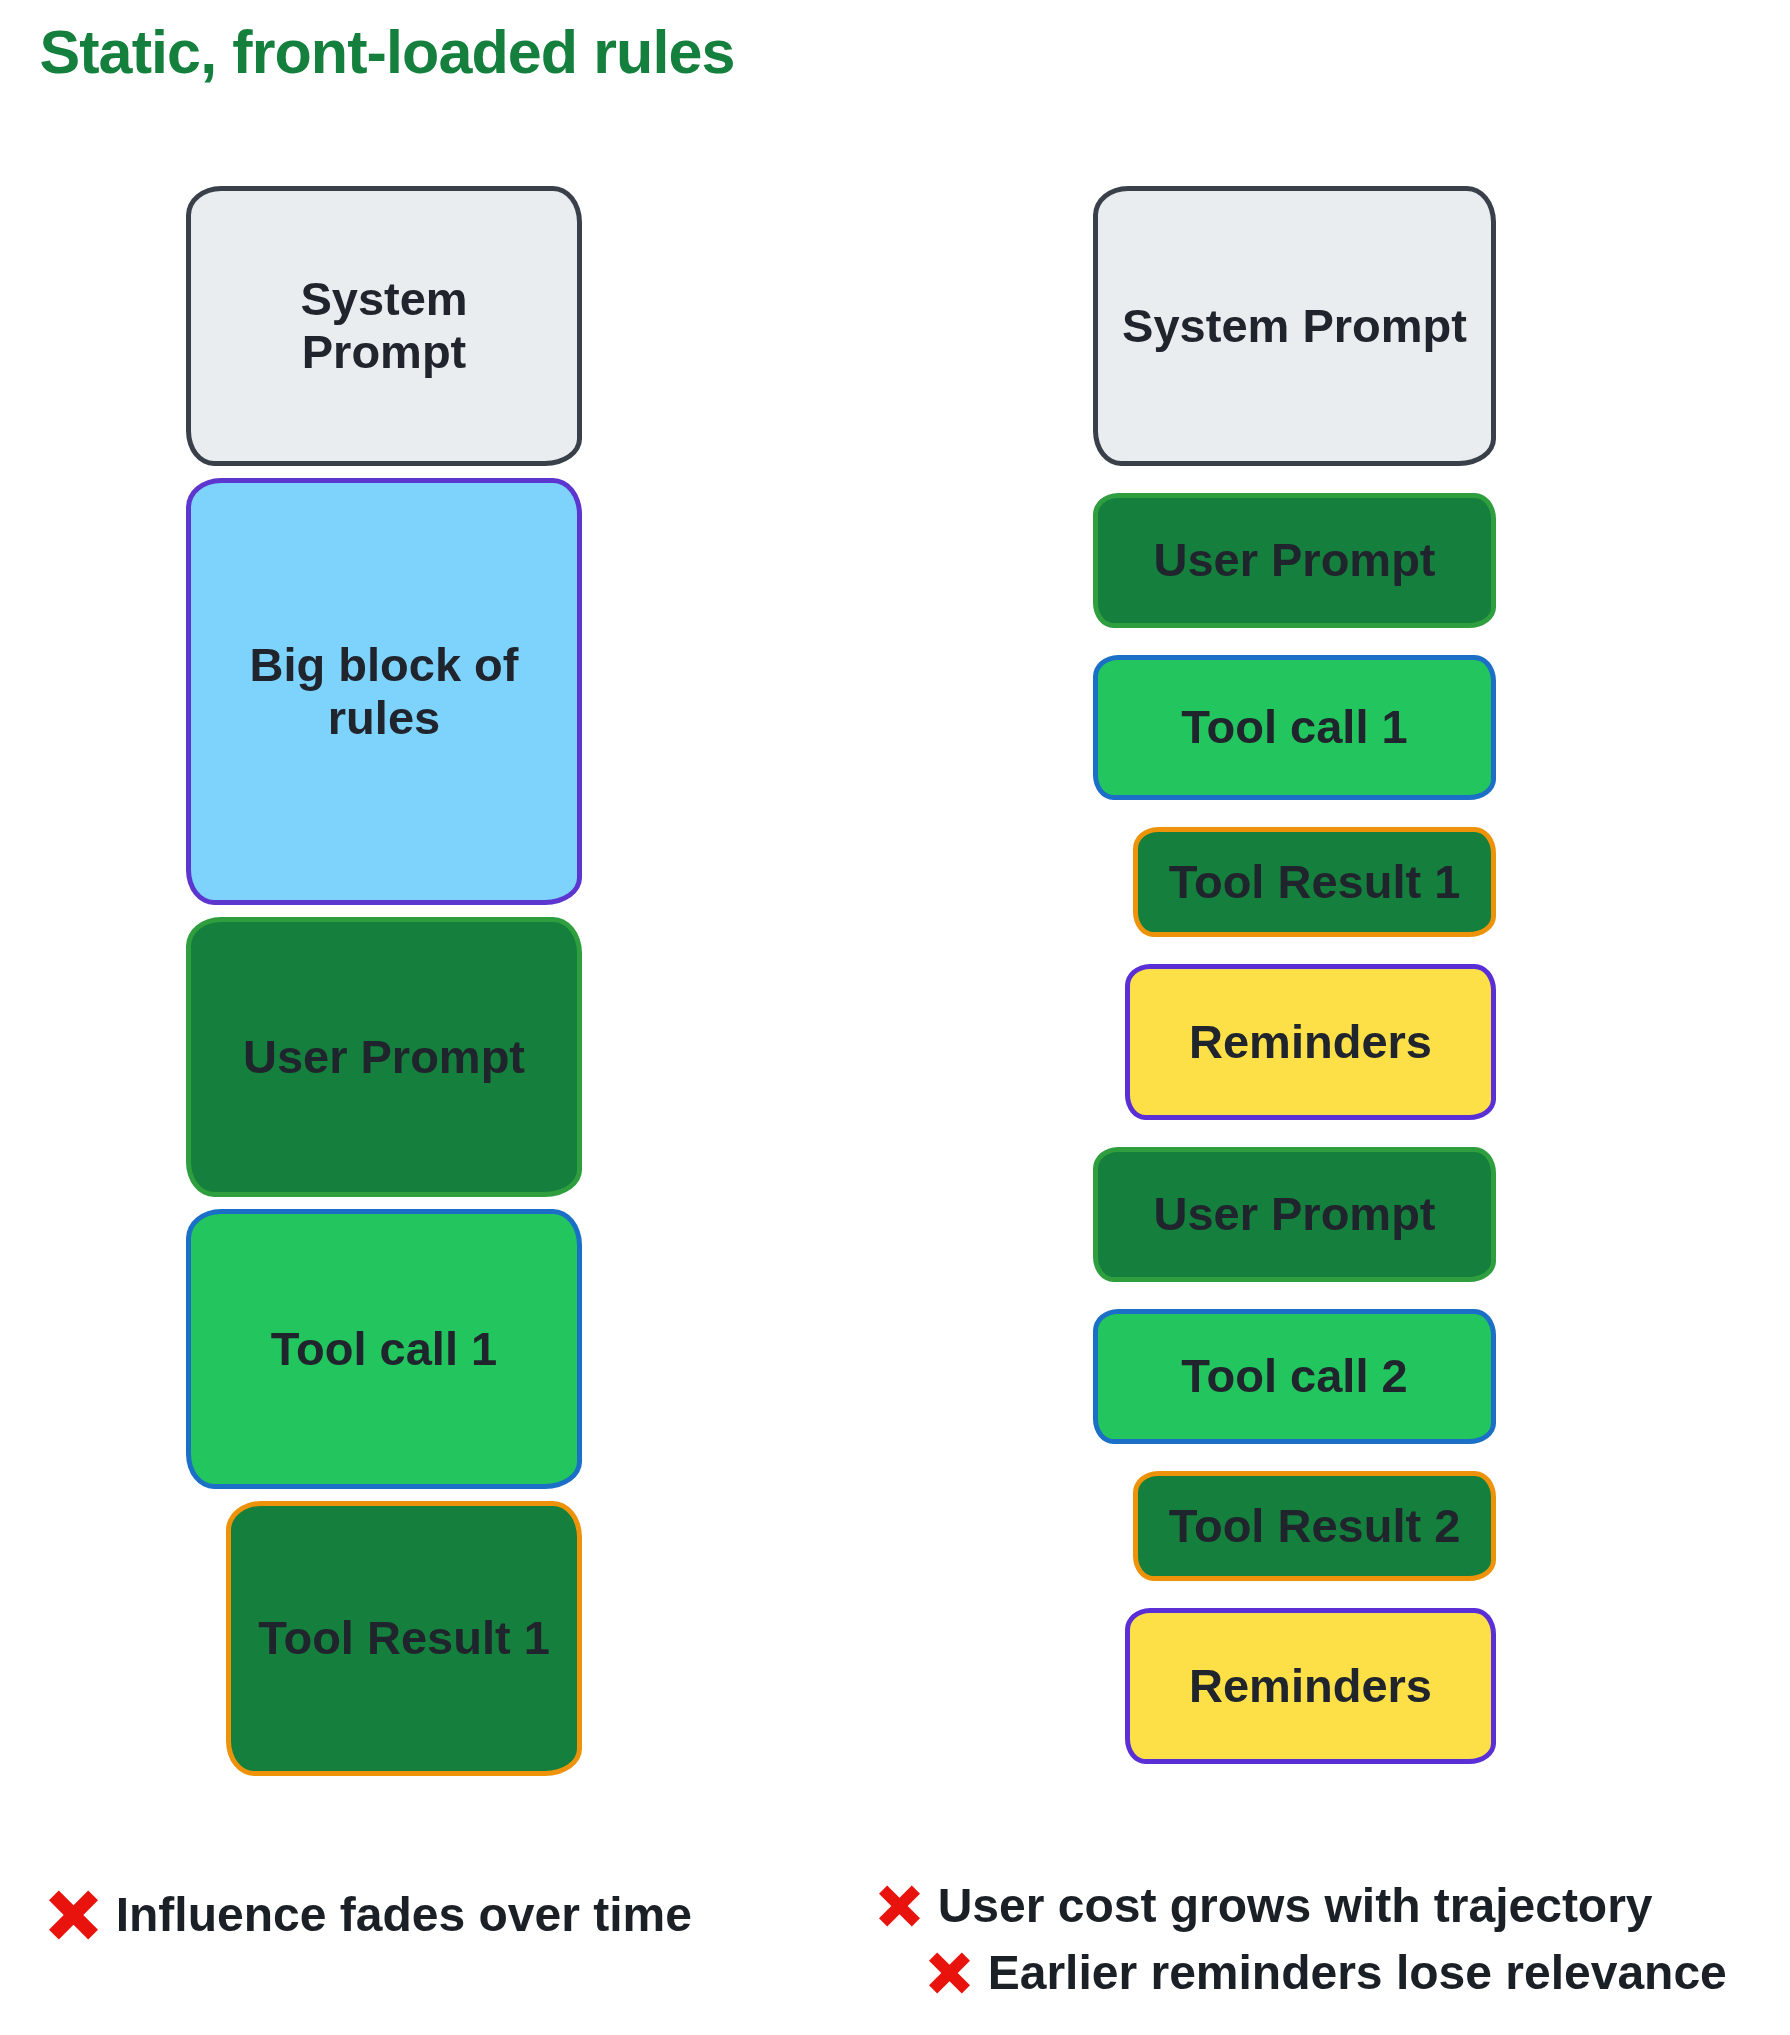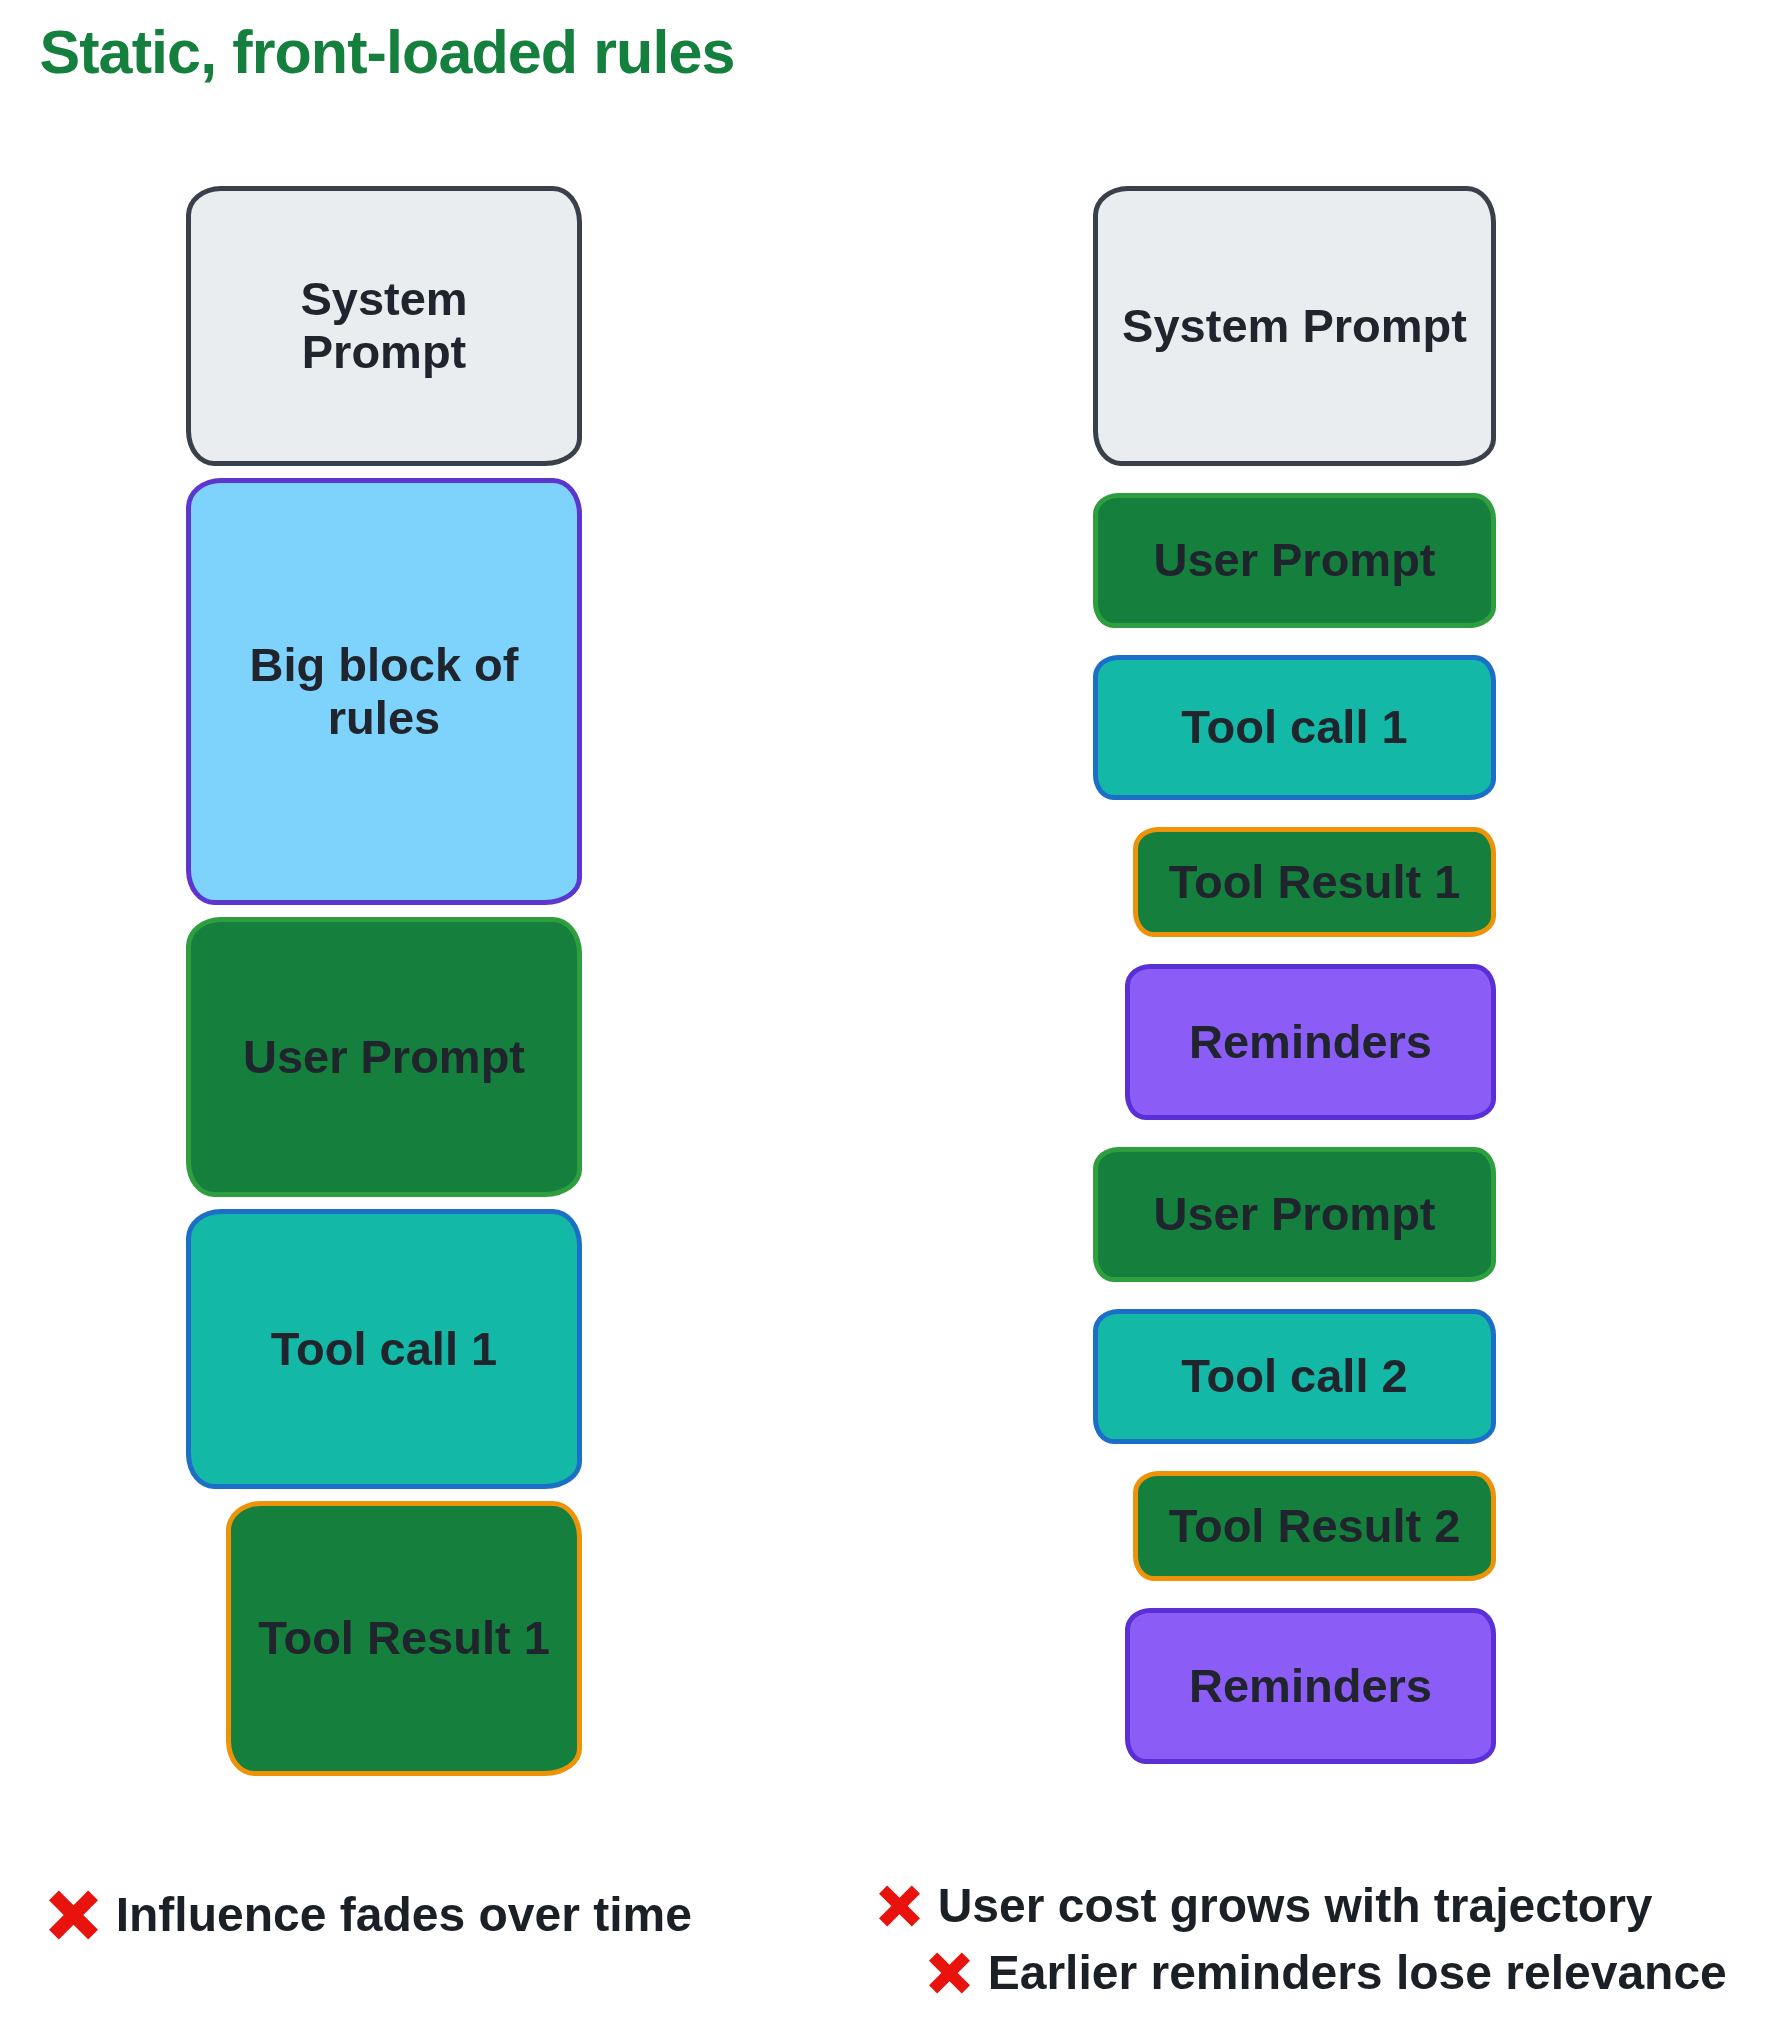--- a/index.html
+++ b/index.html
@@ -21,23 +21,23 @@
   .box{
     display:flex;align-items:center;justify-content:center;
     box-sizing:border-box;padding:0 22.4px;text-align:center;
     font-size:47px;font-weight:600;line-height:1.12;color:#20242c;
   }
   .big{border-radius:35px 29px 37px 28px / 29px 36px 27px 35px;}
   .small{border-radius:25px 21.4px 27px 20.5px / 21.4px 26px 20.5px 25px;}
 
   .system{background:#e9edf0;border:5.1px solid #39404a;}
   .rules{background:#7dd3fc;border:5.6px solid #5d36d0;}
-  .reminder{background:#8b5cf6;border:5.6px solid #5a2fd6;margin-left:32px;}
+  .reminder{background:#fde047;border:5.6px solid #5a2fd6;margin-left:32px;}
   .user{background:#15803d;border:5.6px solid #2e9e3e;}
-  .tool-call{background:#14b8a6;border:5.6px solid #1b6fc7;}
+  .tool-call{background:#22c55e;border:5.6px solid #1b6fc7;}
   .tool-result{background:#15803d;border:5.6px solid #ee9309;margin-left:40px;}
 
   .h600{height:280px;}
   .h915{height:427px;}
   .h590{height:275px;}
   .h335{height:156px;}
   .h310{height:145px;}
   .h290{height:135px;}
   .h235{height:110px;}
 

